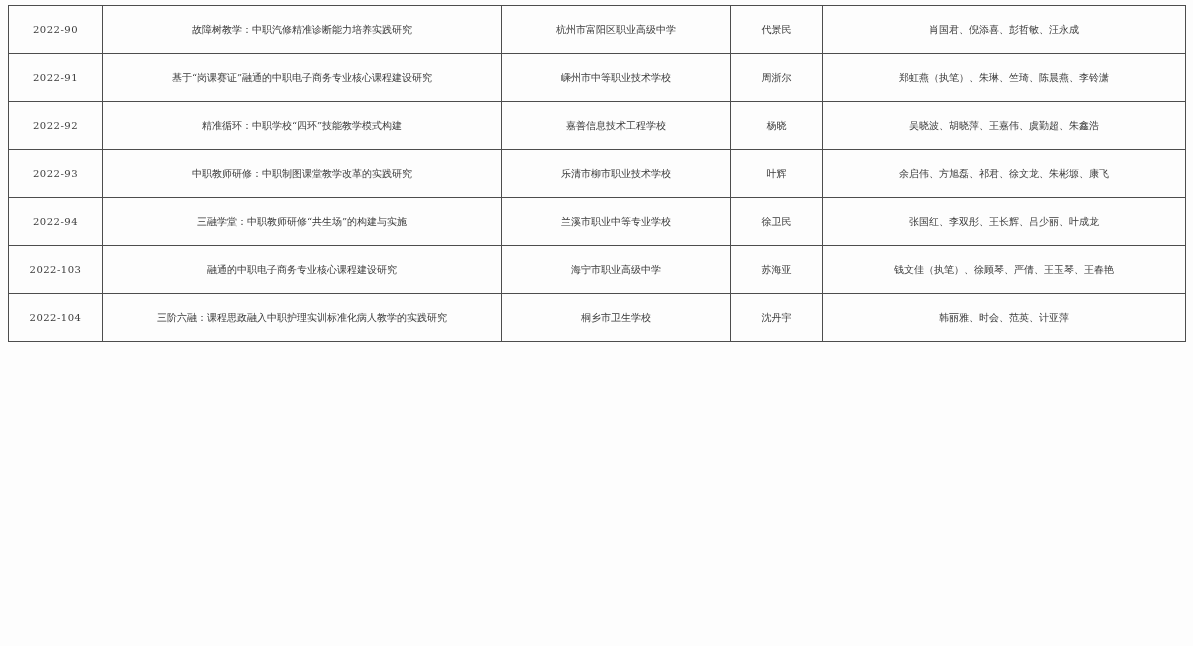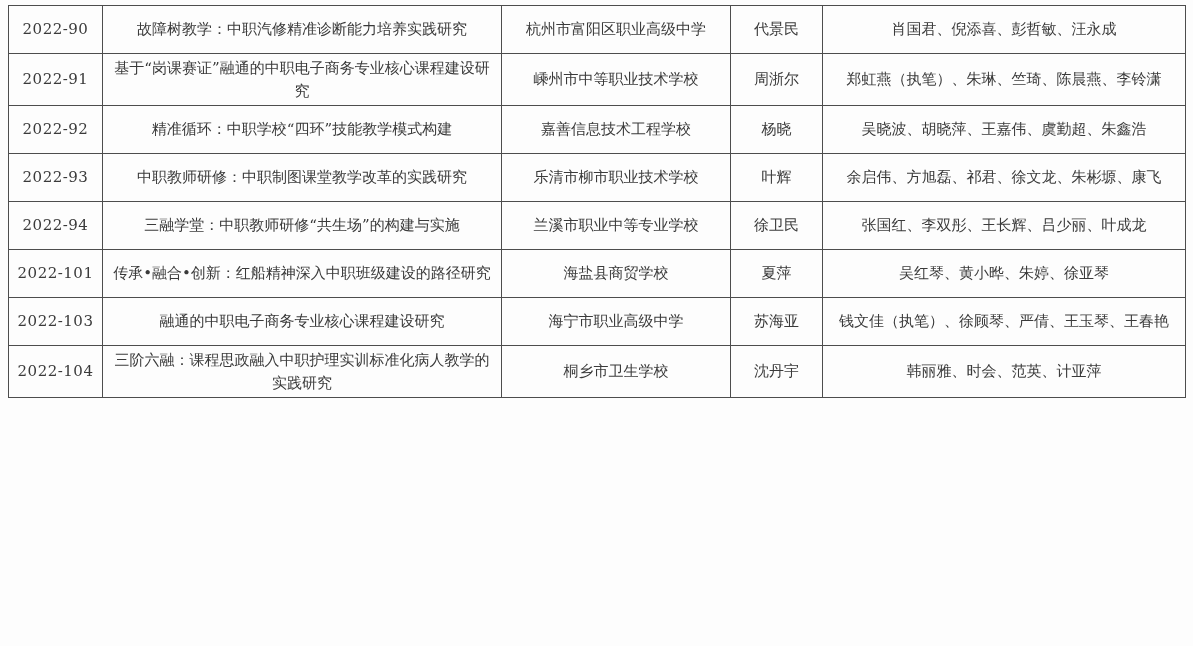--- a/index.html
+++ b/index.html
@@ -22,21 +22,21 @@
     top: 5px;
     width: 1177px;
     border-collapse: collapse;
     table-layout: fixed;
     color: #3a3a3a;
   }
   table.projects td {
     border: 1px solid #4d4d4d;
     text-align: center;
     vertical-align: middle;
-    font-size: 15px;
+    font-size: 10px;
     line-height: 1.5;
     padding: 3px 6px;
     word-break: break-all;
   }
   table.projects tr { height: 48px; }
   col.c-id      { width: 94px; }
   col.c-title   { width: 399px; }
   col.c-school  { width: 229px; }
   col.c-leader  { width: 92px; }
   col.c-members { width: 363px; }
@@ -92,27 +92,20 @@
           <td class="cell-id">2022-94</td>
           <td class="cell-title">三融学堂：中职教师研修“共生场”的构建与实施</td>
           <td class="cell-school">兰溪市职业中等专业学校</td>
           <td class="cell-leader">徐卫民</td>
           <td class="cell-members">张国红、李双彤、王长辉、吕少丽、叶成龙</td>
         </tr>
 
 
 
 
-        <tr>
-          <td class="cell-id">2022-101</td>
-          <td class="cell-title">传承•融合•创新：红船精神深入中职班级建设的路径研究</td>
-          <td class="cell-school">海盐县商贸学校</td>
-          <td class="cell-leader">夏萍</td>
-          <td class="cell-members">吴红琴、黄小晔、朱婷、徐亚琴</td>
-        </tr>
 
 
         <tr>
           <td class="cell-id">2022-103</td>
           <td class="cell-title">融通的中职电子商务专业核心课程建设研究</td>
           <td class="cell-school">海宁市职业高级中学</td>
           <td class="cell-leader">苏海亚</td>
           <td class="cell-members">钱文佳（执笔）、徐顾琴、严倩、王玉琴、王春艳</td>
         </tr>
 

